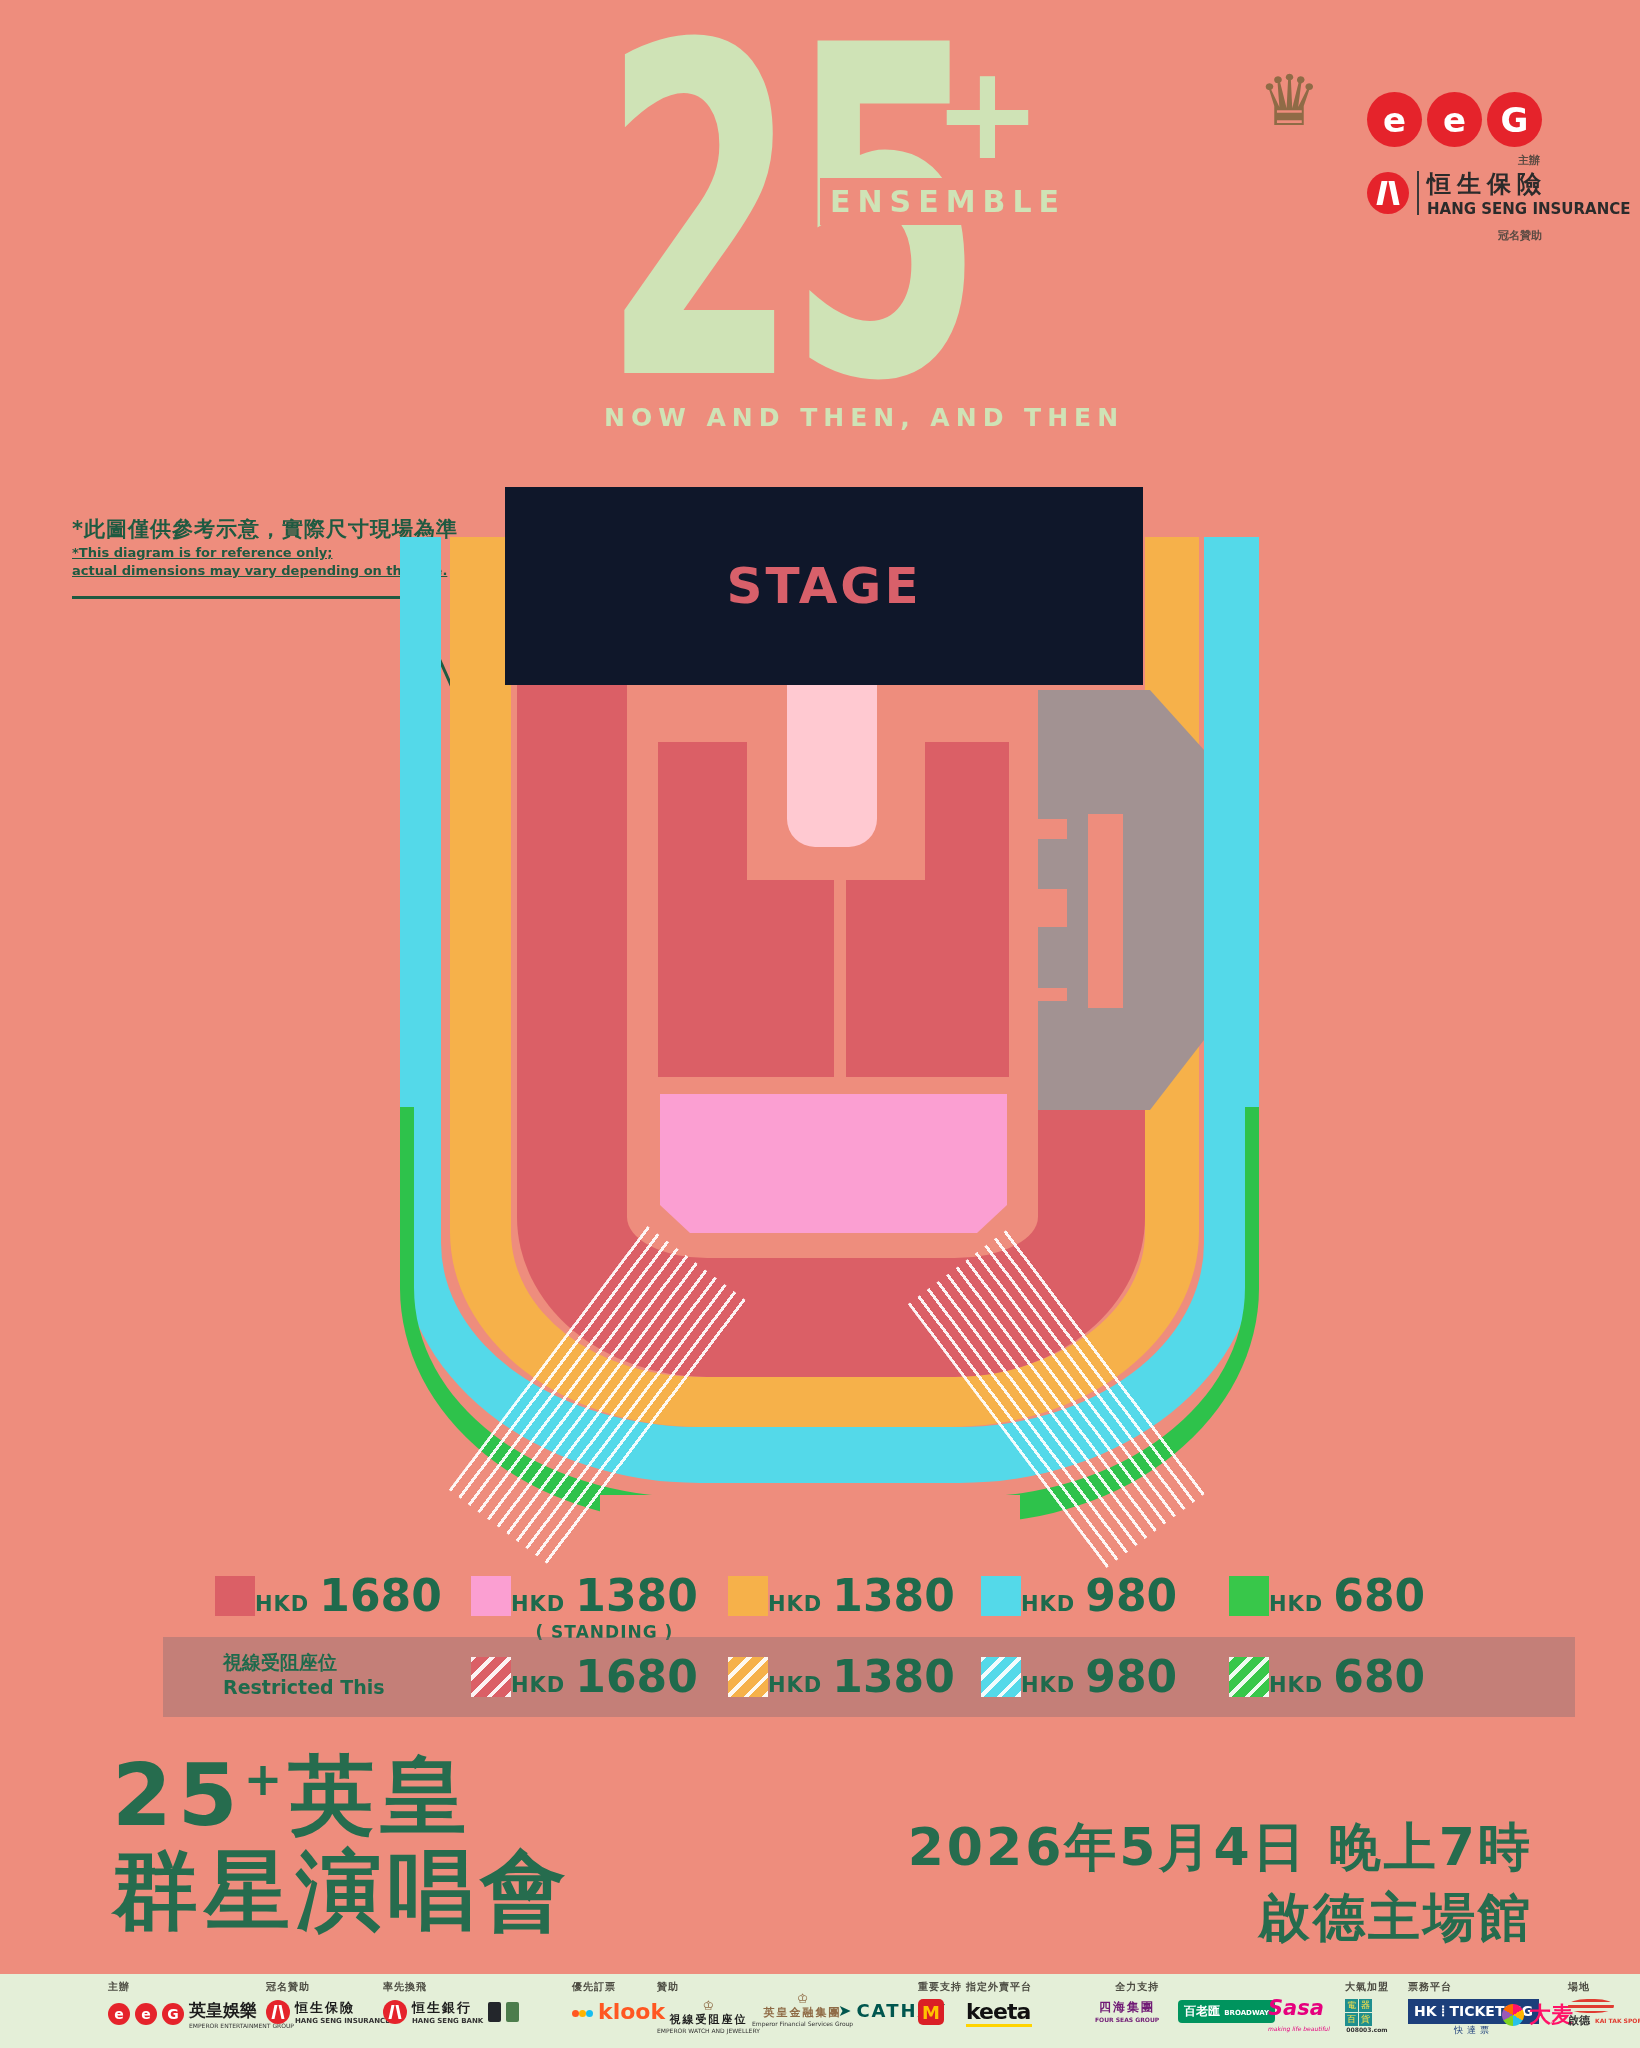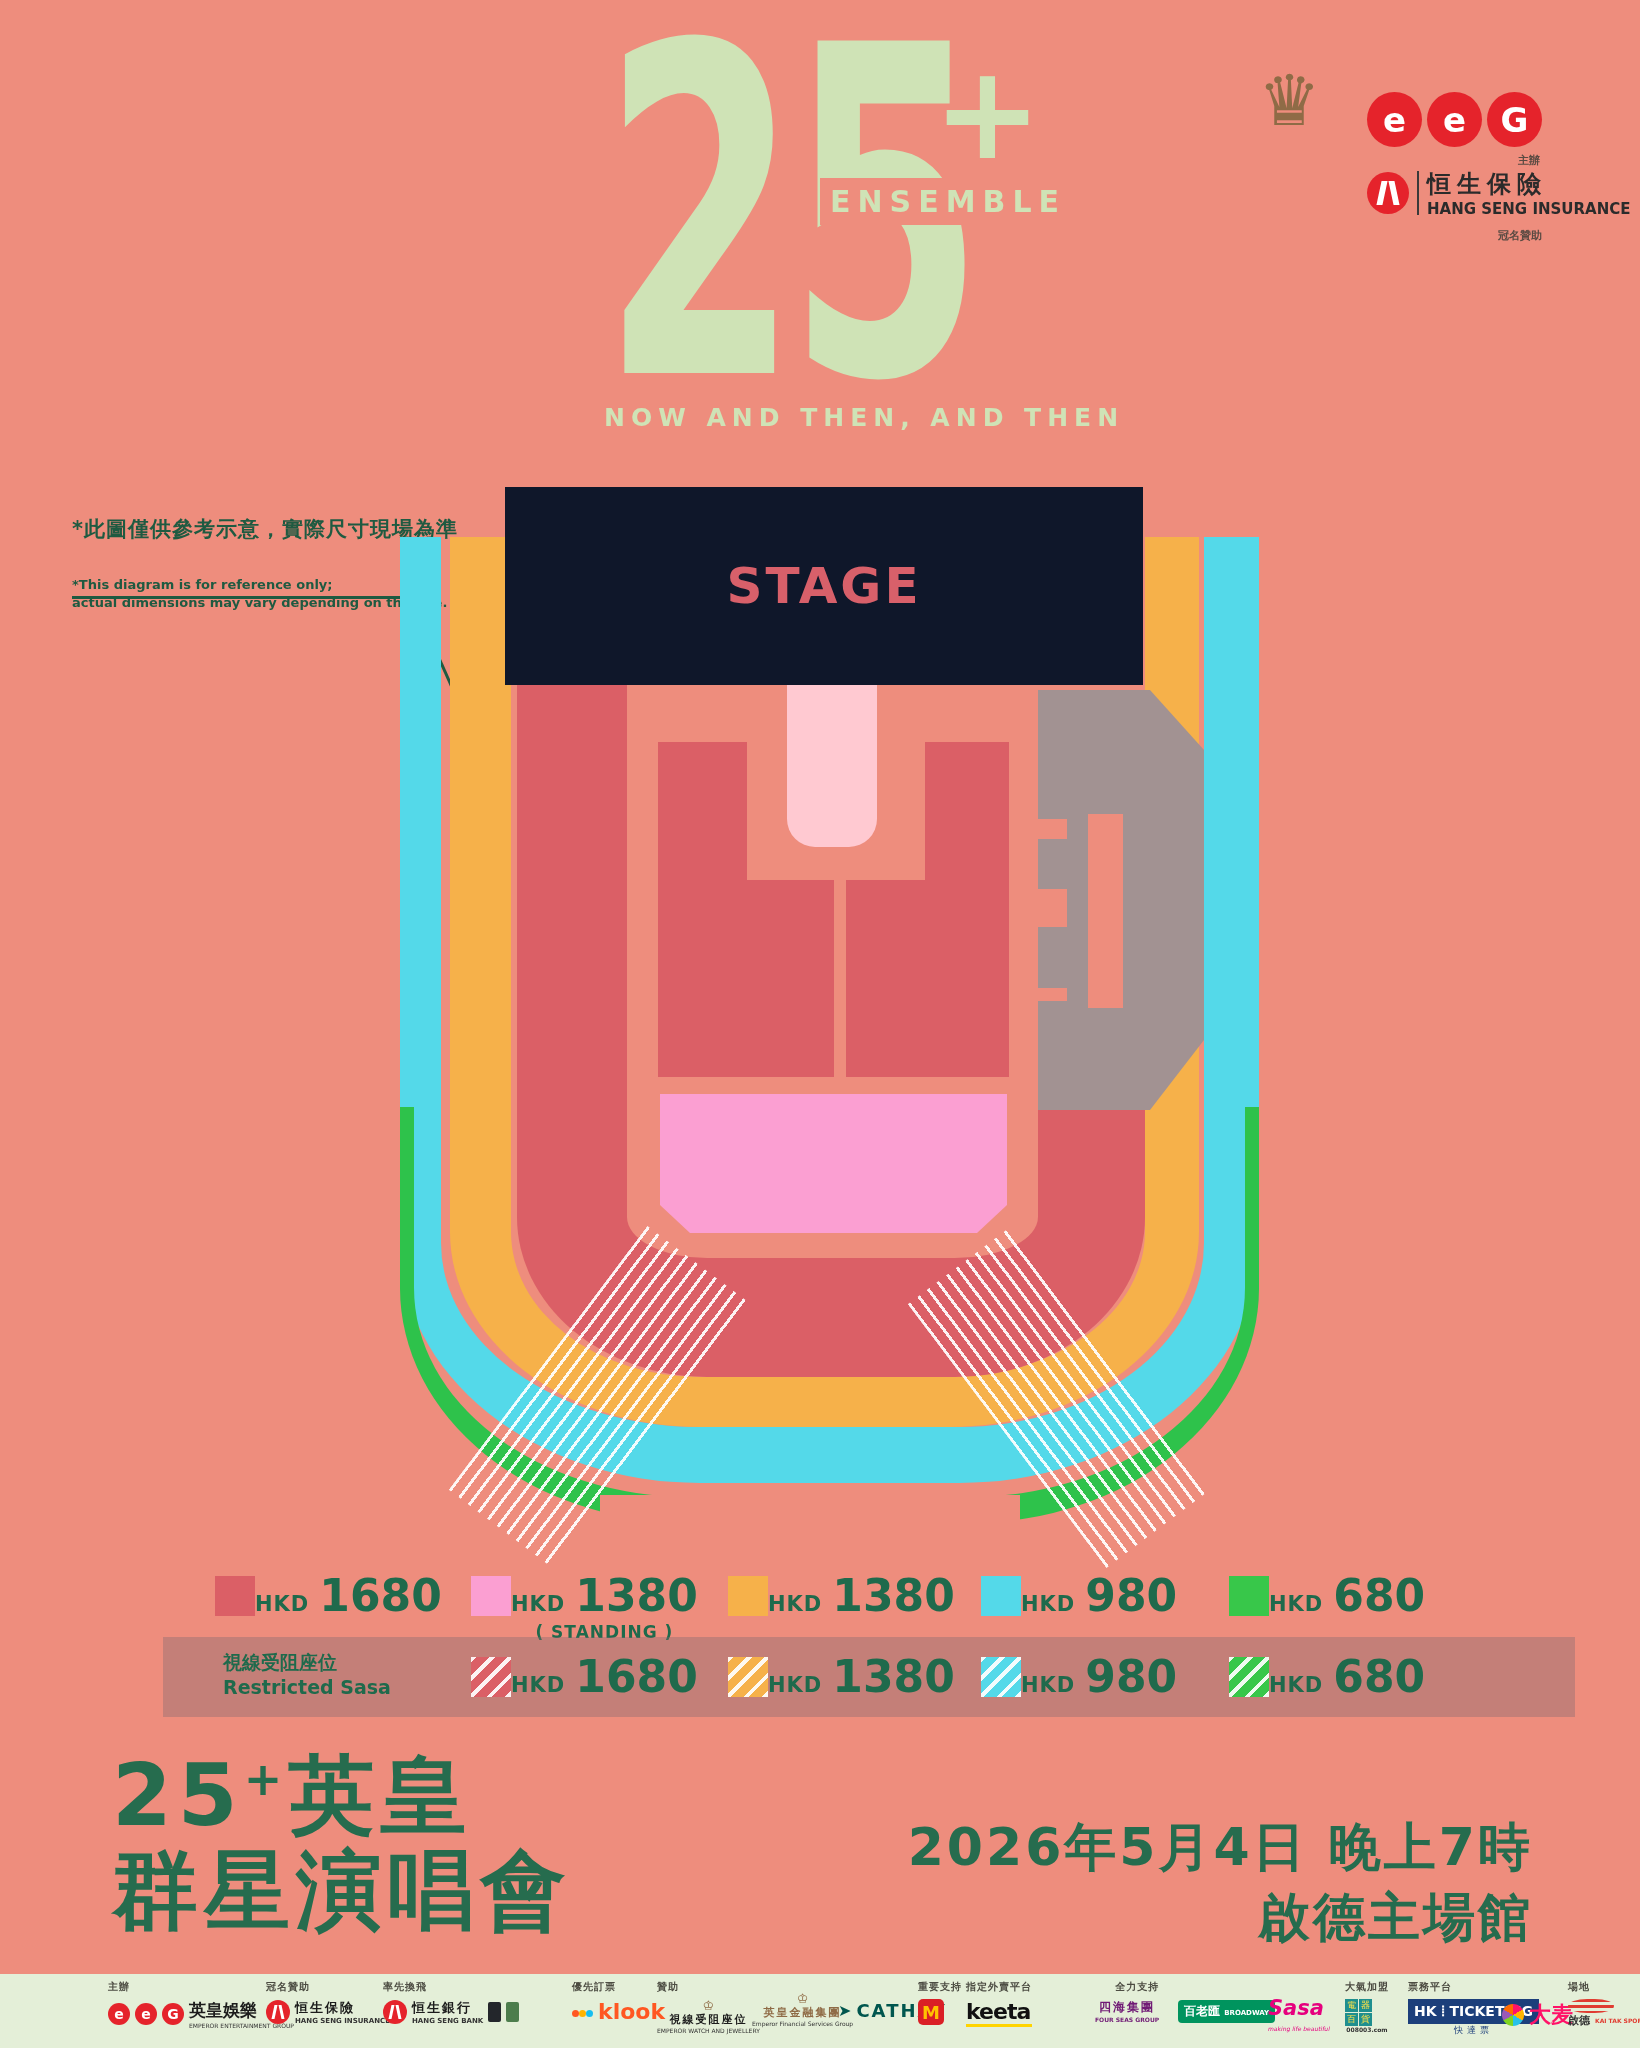--- a/index.html
+++ b/index.html
@@ -113,21 +113,21 @@
     <div class="hsi-circle"></div>
     <div class="hsi-divider"></div>
     <div>
       <div class="hsi-zh">恒生保險</div>
       <div class="hsi-en">HANG SENG INSURANCE</div>
     </div>
   </div>
   <div class="abs tiny-label" style="left:1498px;top:228px;">冠名贊助</div>
 
   <div class="abs disc-zh" style="left:72px;top:515px;">*此圖僅供參考示意，實際尺寸現場為準</div>
-  <div class="abs disc-en" style="left:72px;top:576px;">
+  <div class="abs disc-en" style="left:72px;top:544px;text-decoration:underline;">
     <div>*This diagram is for reference only;</div>
     <div>actual dimensions may vary depending on the site.</div>
   </div>
   <div class="abs disc-line" style="left:72px;top:596px;width:340px;"></div>
   <div class="abs disc-line" style="left:412px;top:596px;width:120px;transform-origin:0 50%;transform:rotate(66deg);"></div>
   <div class="abs disc-ring" style="left:450px;top:696px;"></div>
 
   <div class="abs" style="left:300px;top:487px;width:970px;height:1075px;">
 
     <div class="ring" style="left:100px;top:50px;width:859px;height:946px;border-color:#54d9e9;
@@ -211,21 +211,21 @@
         <span class="leg-hkd">HKD</span>
         <span class="leg-price">680</span>
       </div>
         </div>
     </div>
   </div>
 
   <div class="abs restr-panel" style="left:163px;top:1637px;width:1412px;height:80px;"></div>
   <div class="abs restr-label" style="left:223px;top:1650px;">
     <div>視線受阻座位</div>
-    <div>Restricted Sasa</div>
+    <div>Restricted This</div>
   </div>
   <div>
     <div class="leg-item" style="left:471px;top:1657px;">
       <div class="sw c-red hatch"></div>
       <div class="leg-txt">
           <div class="leg-line">
         <span class="leg-hkd">HKD</span>
         <span class="leg-price">1680</span>
       </div>
         </div>

